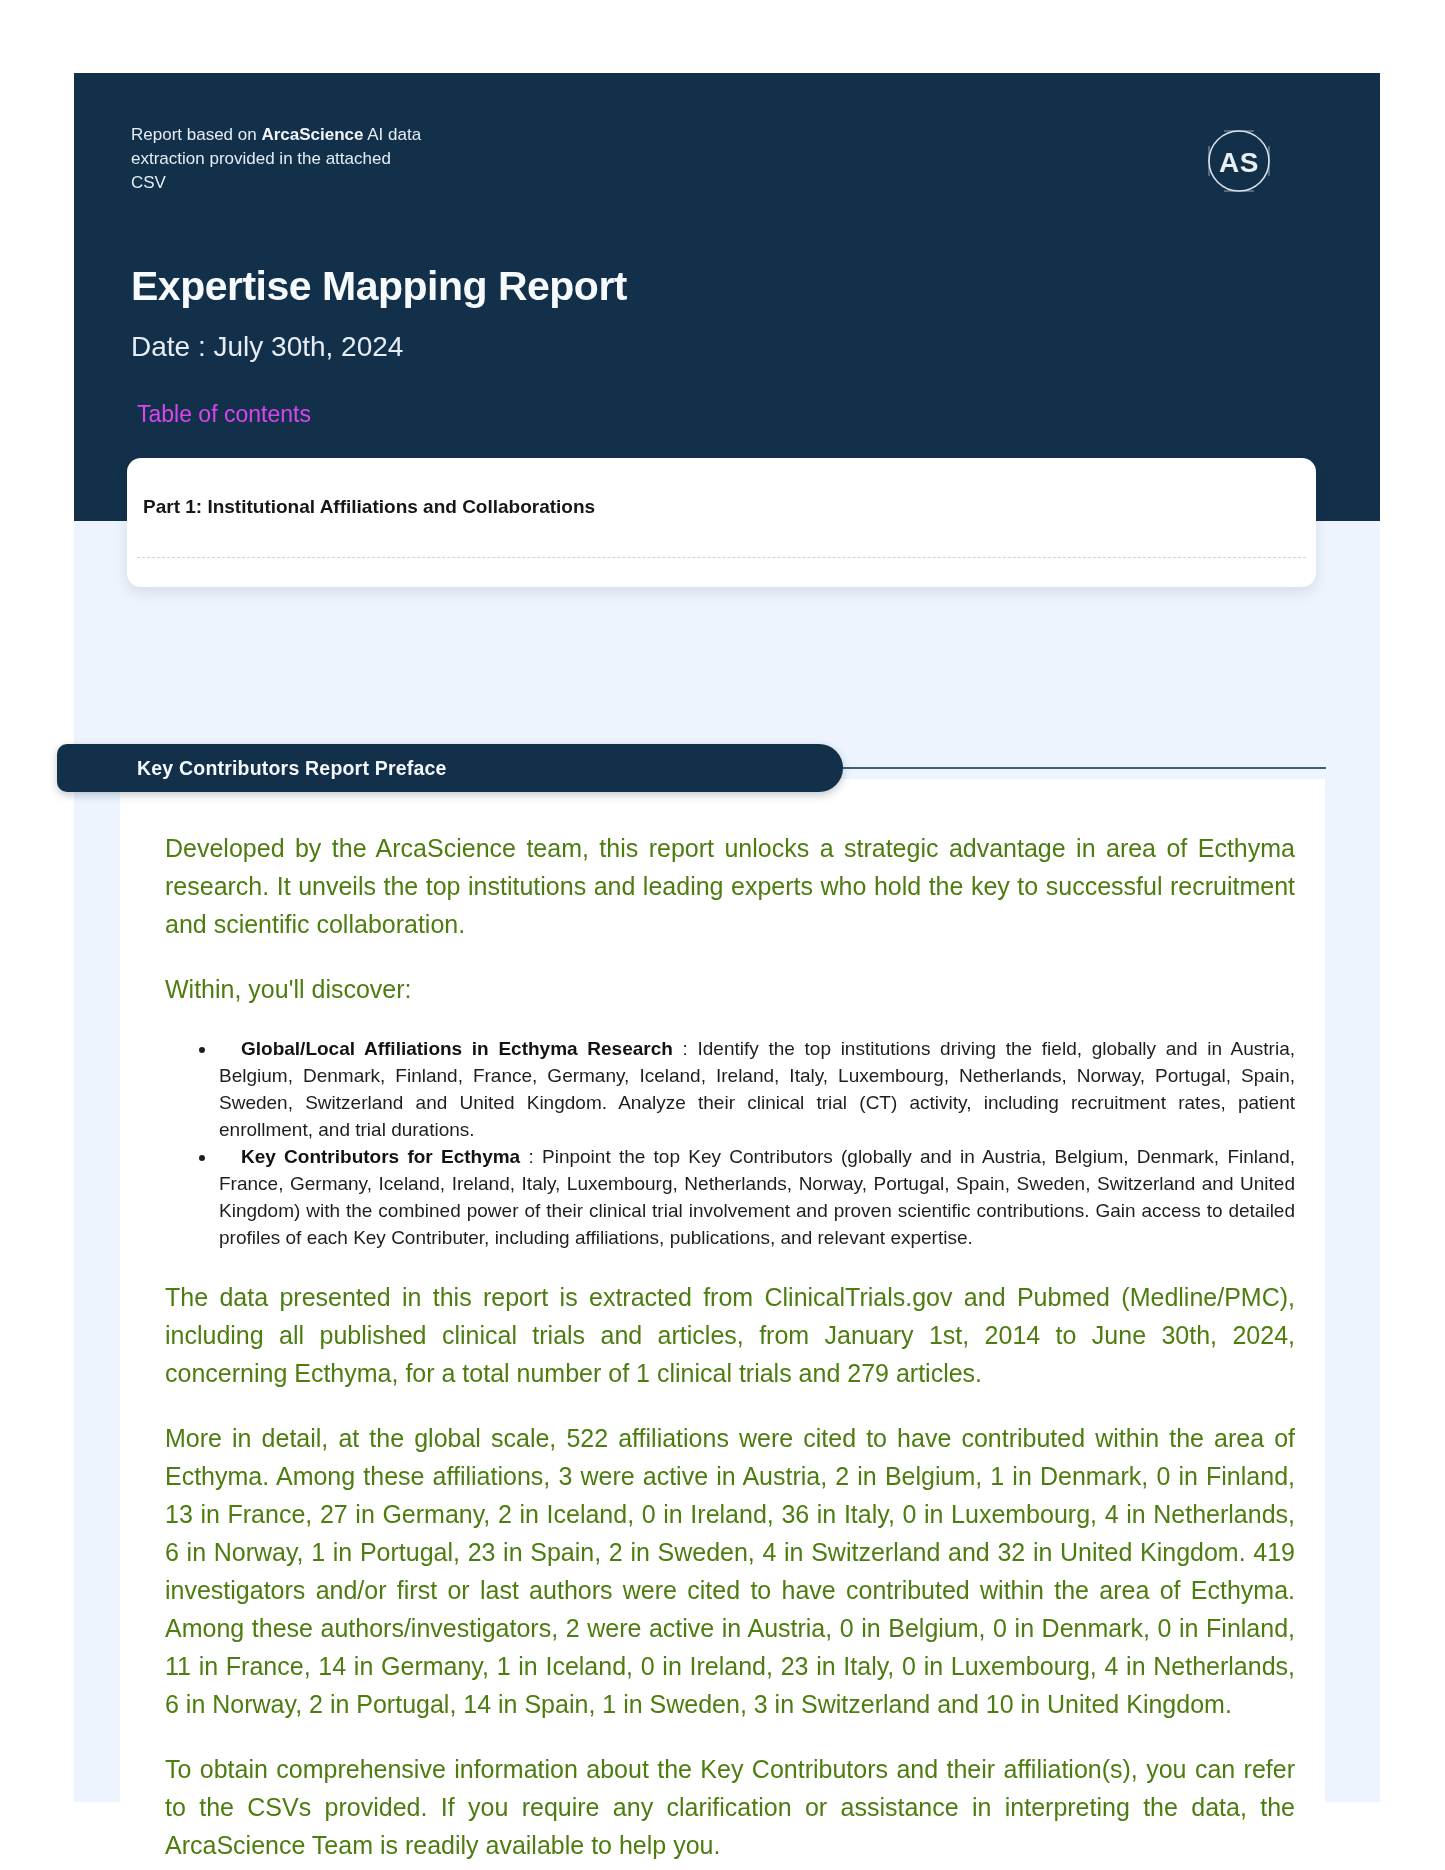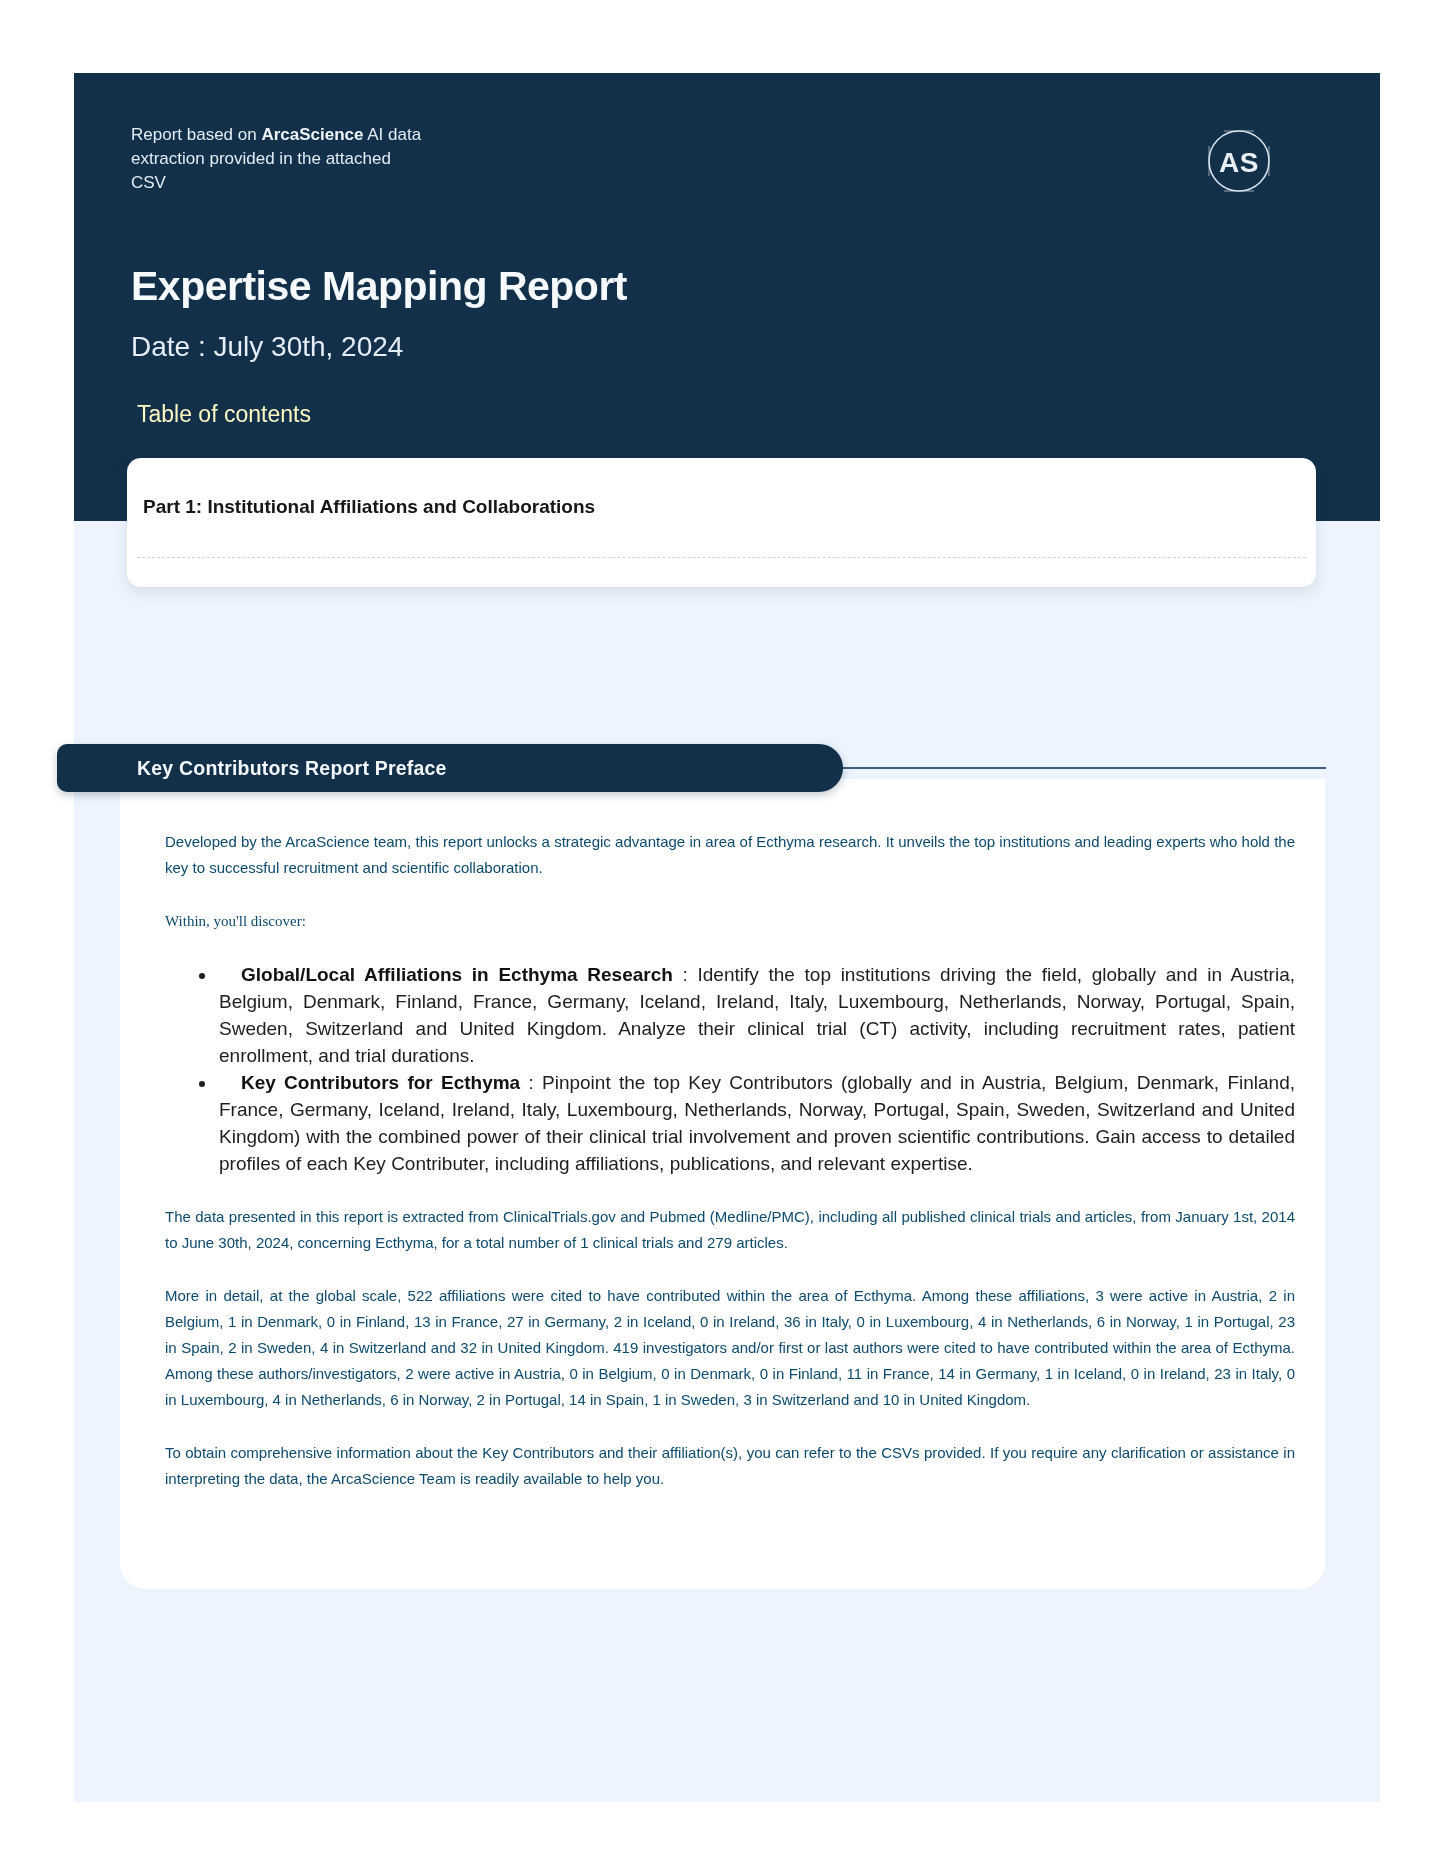--- a/index.html
+++ b/index.html
@@ -24,21 +24,21 @@
   .note strong{font-weight:700;color:#f2f6fb;margin-top:32px;}
   .logo{position:absolute;right:108px;top:55px;width:66px;height:66px;}
   .report-title{
     position:absolute;left:57px;top:190px;margin:0;
     font-size:41px;font-weight:700;letter-spacing:-0.5px;color:#f7fafc;
   }
   .report-date{
     position:absolute;left:57px;top:258px;font-size:28px;color:#e6edf4;
   }
   .toc-heading{
-    position:absolute;left:63px;top:328px;font-size:23px;color:#fef9c3;font-weight:400;
+    position:absolute;left:63px;top:328px;font-size:23px;color:#d946ef;font-weight:400;
   }
   .toc-card{
     position:absolute;left:127px;top:458px;width:1189px;height:129px;
     background:#ffffff;border-radius:14px;
     box-shadow:0 6px 14px rgba(16,42,67,0.10);
     display:flex;flex-direction:column;justify-content:space-evenly;
     z-index:3;
   }
   .toc-row{
     padding:0 12px 0 16px;font-size:19px;font-weight:700;color:#161616;
@@ -60,24 +60,24 @@
   .preface-banner span{
     padding-left:80px;font-size:19.5px;font-weight:700;color:#f5f8fb;letter-spacing:0.2px;
   }
   .preface-card{
     position:absolute;left:120px;top:779px;width:1205px;min-height:760px;
     background:#ffffff;border-radius:0 0 26px 26px;
     padding:50px 30px 70px 45px;box-sizing:border-box;
     z-index:1;
   }
   .preface-card p{
-    margin:0 0 27px 0;font-size:15px;line-height:26px;color:#0c4a6e;
+    margin:0 0 27px 0;font-size:25px;line-height:38px;color:#4d7c0f;
     text-align:justify;
   }
-  .preface-card p.discover{text-align:left;font-family:Liberation Serif, serif;}
+  .preface-card p.discover{text-align:left;}
   .preface-card ul{
     margin:0 0 27px 0;padding-left:52px;
   }
   .preface-card li{
     font-size:19px;line-height:27px;color:#1e1e1e;text-align:justify;padding-left:2px;
   }
   .preface-card li strong, .preface-card p strong{font-weight:700;color:#121212;margin-left:22px;}
 </style>
 </head>
 <body>

